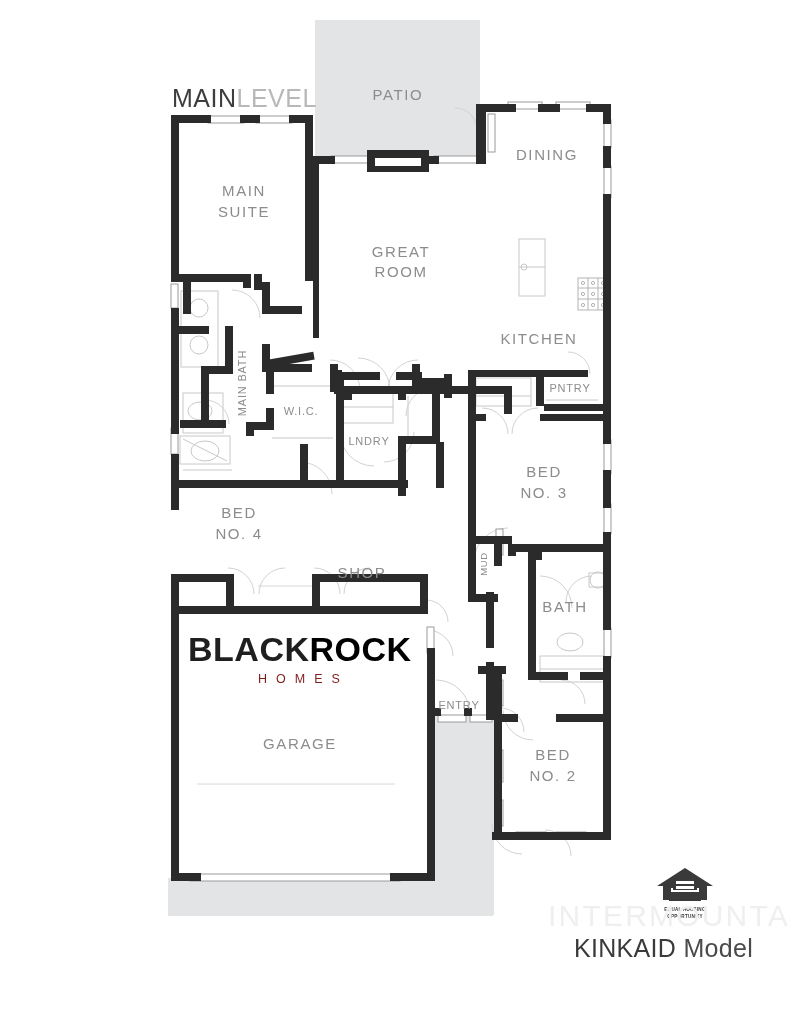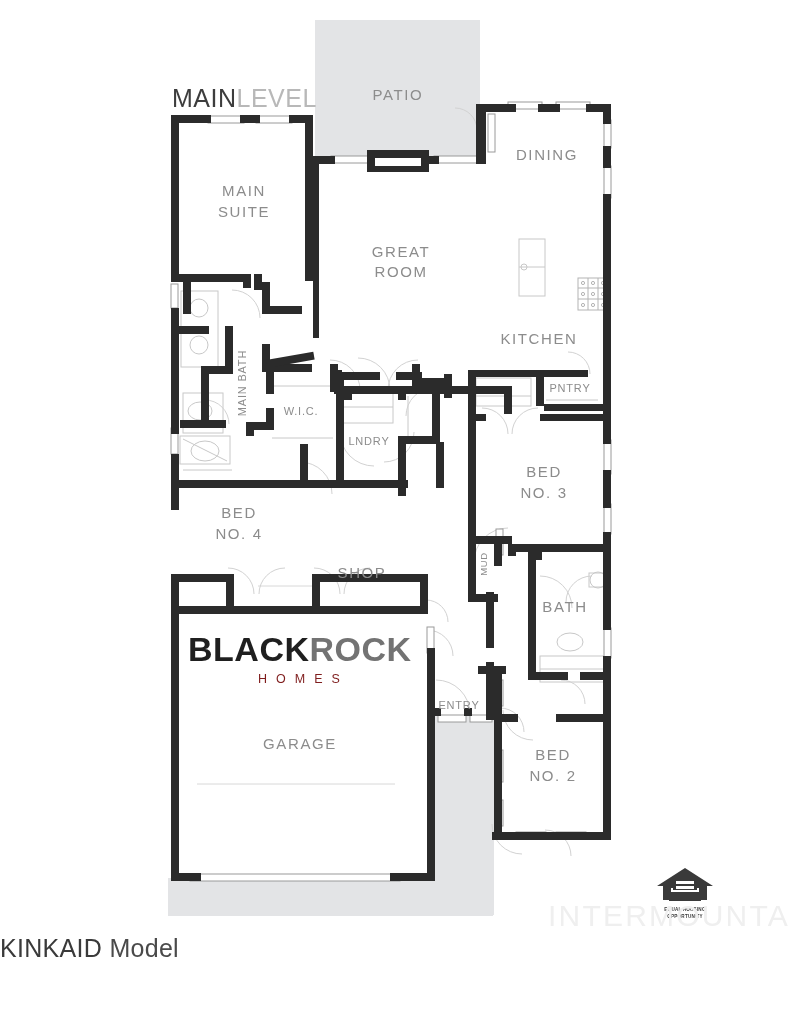--- a/index.html
+++ b/index.html
@@ -27,35 +27,35 @@
   .faintline{fill:none;stroke:#d8d8d8;stroke-width:1;}
 
   
   #title-main-level{
     position:absolute;left:172px;top:84px;
     font-size:25px;color:#3d3d3d;letter-spacing:0.5px;white-space:nowrap;
   }
   #title-main-level .lvl{color:#b8b8b8;}
 
   #plan-title{
-    position:absolute;left:0;top:934px;width:753px;text-align:left;
+    position:absolute;left:0;top:934px;width:753px;text-align:right;
     font-size:25px;color:#3a3a3a;letter-spacing:0.3px;
   }
   #plan-title .model{color:#4a4a4a;}
 
   
   #brand-logo{
     position:absolute;left:188px;top:632px;width:222px;text-align:center;
     line-height:1;
   }
   #brand-logo .wordmark{
     font-size:34px;font-weight:bold;letter-spacing:0.5px;white-space:nowrap;
   }
   #brand-logo .wm-black{color:#1f1f1f;margin-top:9px;}
-  #brand-logo .wm-rock{color:#737373;text-align:center;}
+  #brand-logo .wm-rock{color:#000000;text-align:center;}
   #brand-logo .sub{
     margin-top:7px;font-size:12.5px;color:#7f1d1d;letter-spacing:9px;
     padding-left:9px;
   }
 
   
   #eho{position:absolute;left:655px;top:866px;width:60px;height:56px;}
   #eho .eho-cap{font-size:4.6px;color:#3a3a3a;font-weight:bold;
     letter-spacing:0.2px;text-align:center;line-height:1.35;margin-top:1px;}
 

